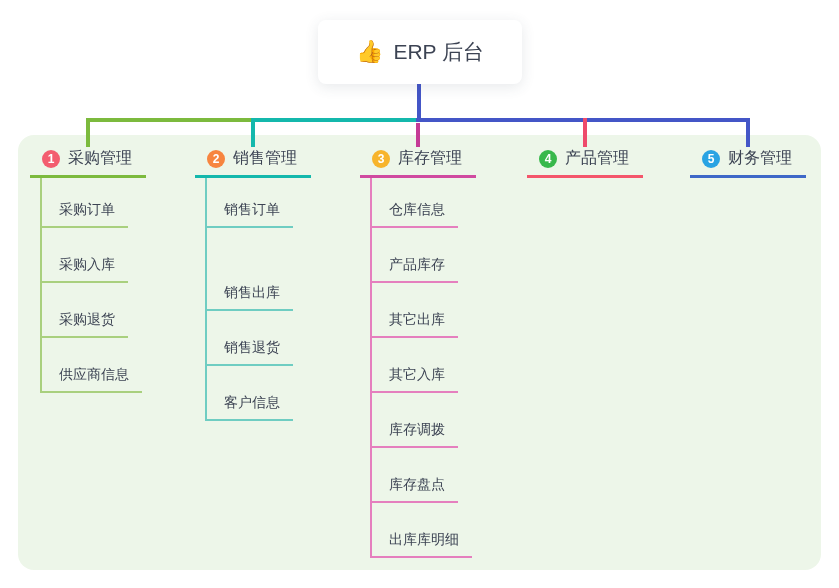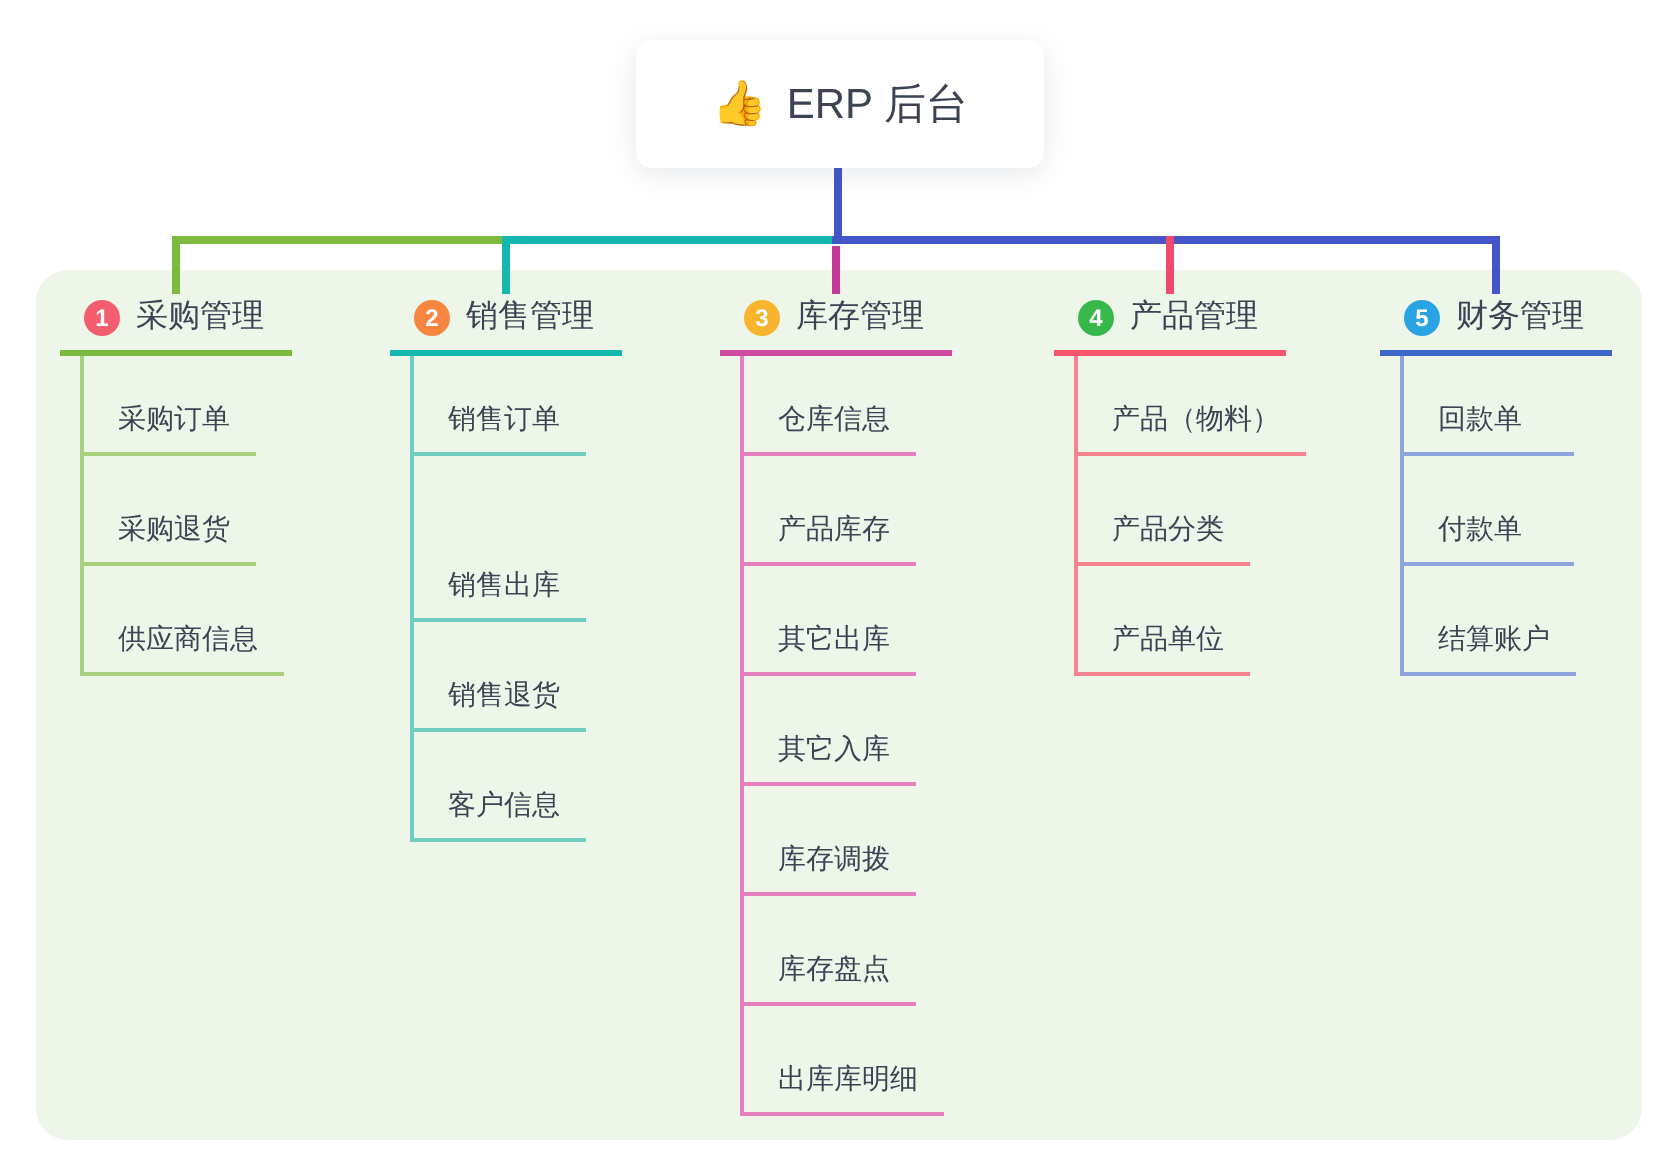--- a/index.html
+++ b/index.html
@@ -64,20 +64,23 @@
   <div class="branch" style="left: 30px;">
     <div class="branch-title" style="border-bottom-color: rgb(124, 186, 61);">
       <span class="badge" style="background: rgb(243, 93, 111);">1</span>
       <span>采购管理</span>
     </div>
     <div class="children" style="border-left-color: rgb(169, 208, 126);">
   <div class="child" style="border-bottom-color: rgb(169, 208, 126);">
     <span>采购订单</span>
   </div>
 
+  <div class="child" style="border-bottom-color: rgb(169, 208, 126);">
+    <span>采购入库</span>
+  </div>
 
   <div class="child" style="border-bottom-color: rgb(169, 208, 126);">
     <span>采购退货</span>
   </div>
 
   <div class="child" style="border-bottom-color: rgb(169, 208, 126);">
     <span>供应商信息</span>
   </div>
 </div>
   </div>
@@ -140,47 +143,21 @@
     <span>出库库明细</span>
   </div>
 </div>
   </div>
 
   <div class="branch" style="left: 527px;">
     <div class="branch-title" style="border-bottom-color: rgb(244, 86, 107);">
       <span class="badge" style="background: rgb(56, 184, 75);">4</span>
       <span>产品管理</span>
     </div>
-    <div class="children" style="border-left-color: rgb(244, 130, 143);">
-  <div class="child" style="border-bottom-color: rgb(244, 130, 143);">
-    <span>产品（物料）</span>
-  </div>
-
-  <div class="child" style="border-bottom-color: rgb(244, 130, 143);">
-    <span>产品分类</span>
-  </div>
-
-  <div class="child" style="border-bottom-color: rgb(244, 130, 143);">
-    <span>产品单位</span>
-  </div>
-</div>
   </div>
 
   <div class="branch" style="left: 690px;">
     <div class="branch-title" style="border-bottom-color: rgb(62, 104, 200);">
       <span class="badge" style="background: rgb(41, 163, 227);">5</span>
       <span>财务管理</span>
     </div>
-    <div class="children" style="border-left-color: rgb(140, 166, 220);">
-  <div class="child" style="border-bottom-color: rgb(140, 166, 220);">
-    <span>回款单</span>
-  </div>
-
-  <div class="child" style="border-bottom-color: rgb(140, 166, 220);">
-    <span>付款单</span>
-  </div>
-
-  <div class="child" style="border-bottom-color: rgb(140, 166, 220);">
-    <span>结算账户</span>
-  </div>
-</div>
   </div>
 </div>
 
 </body></html>

